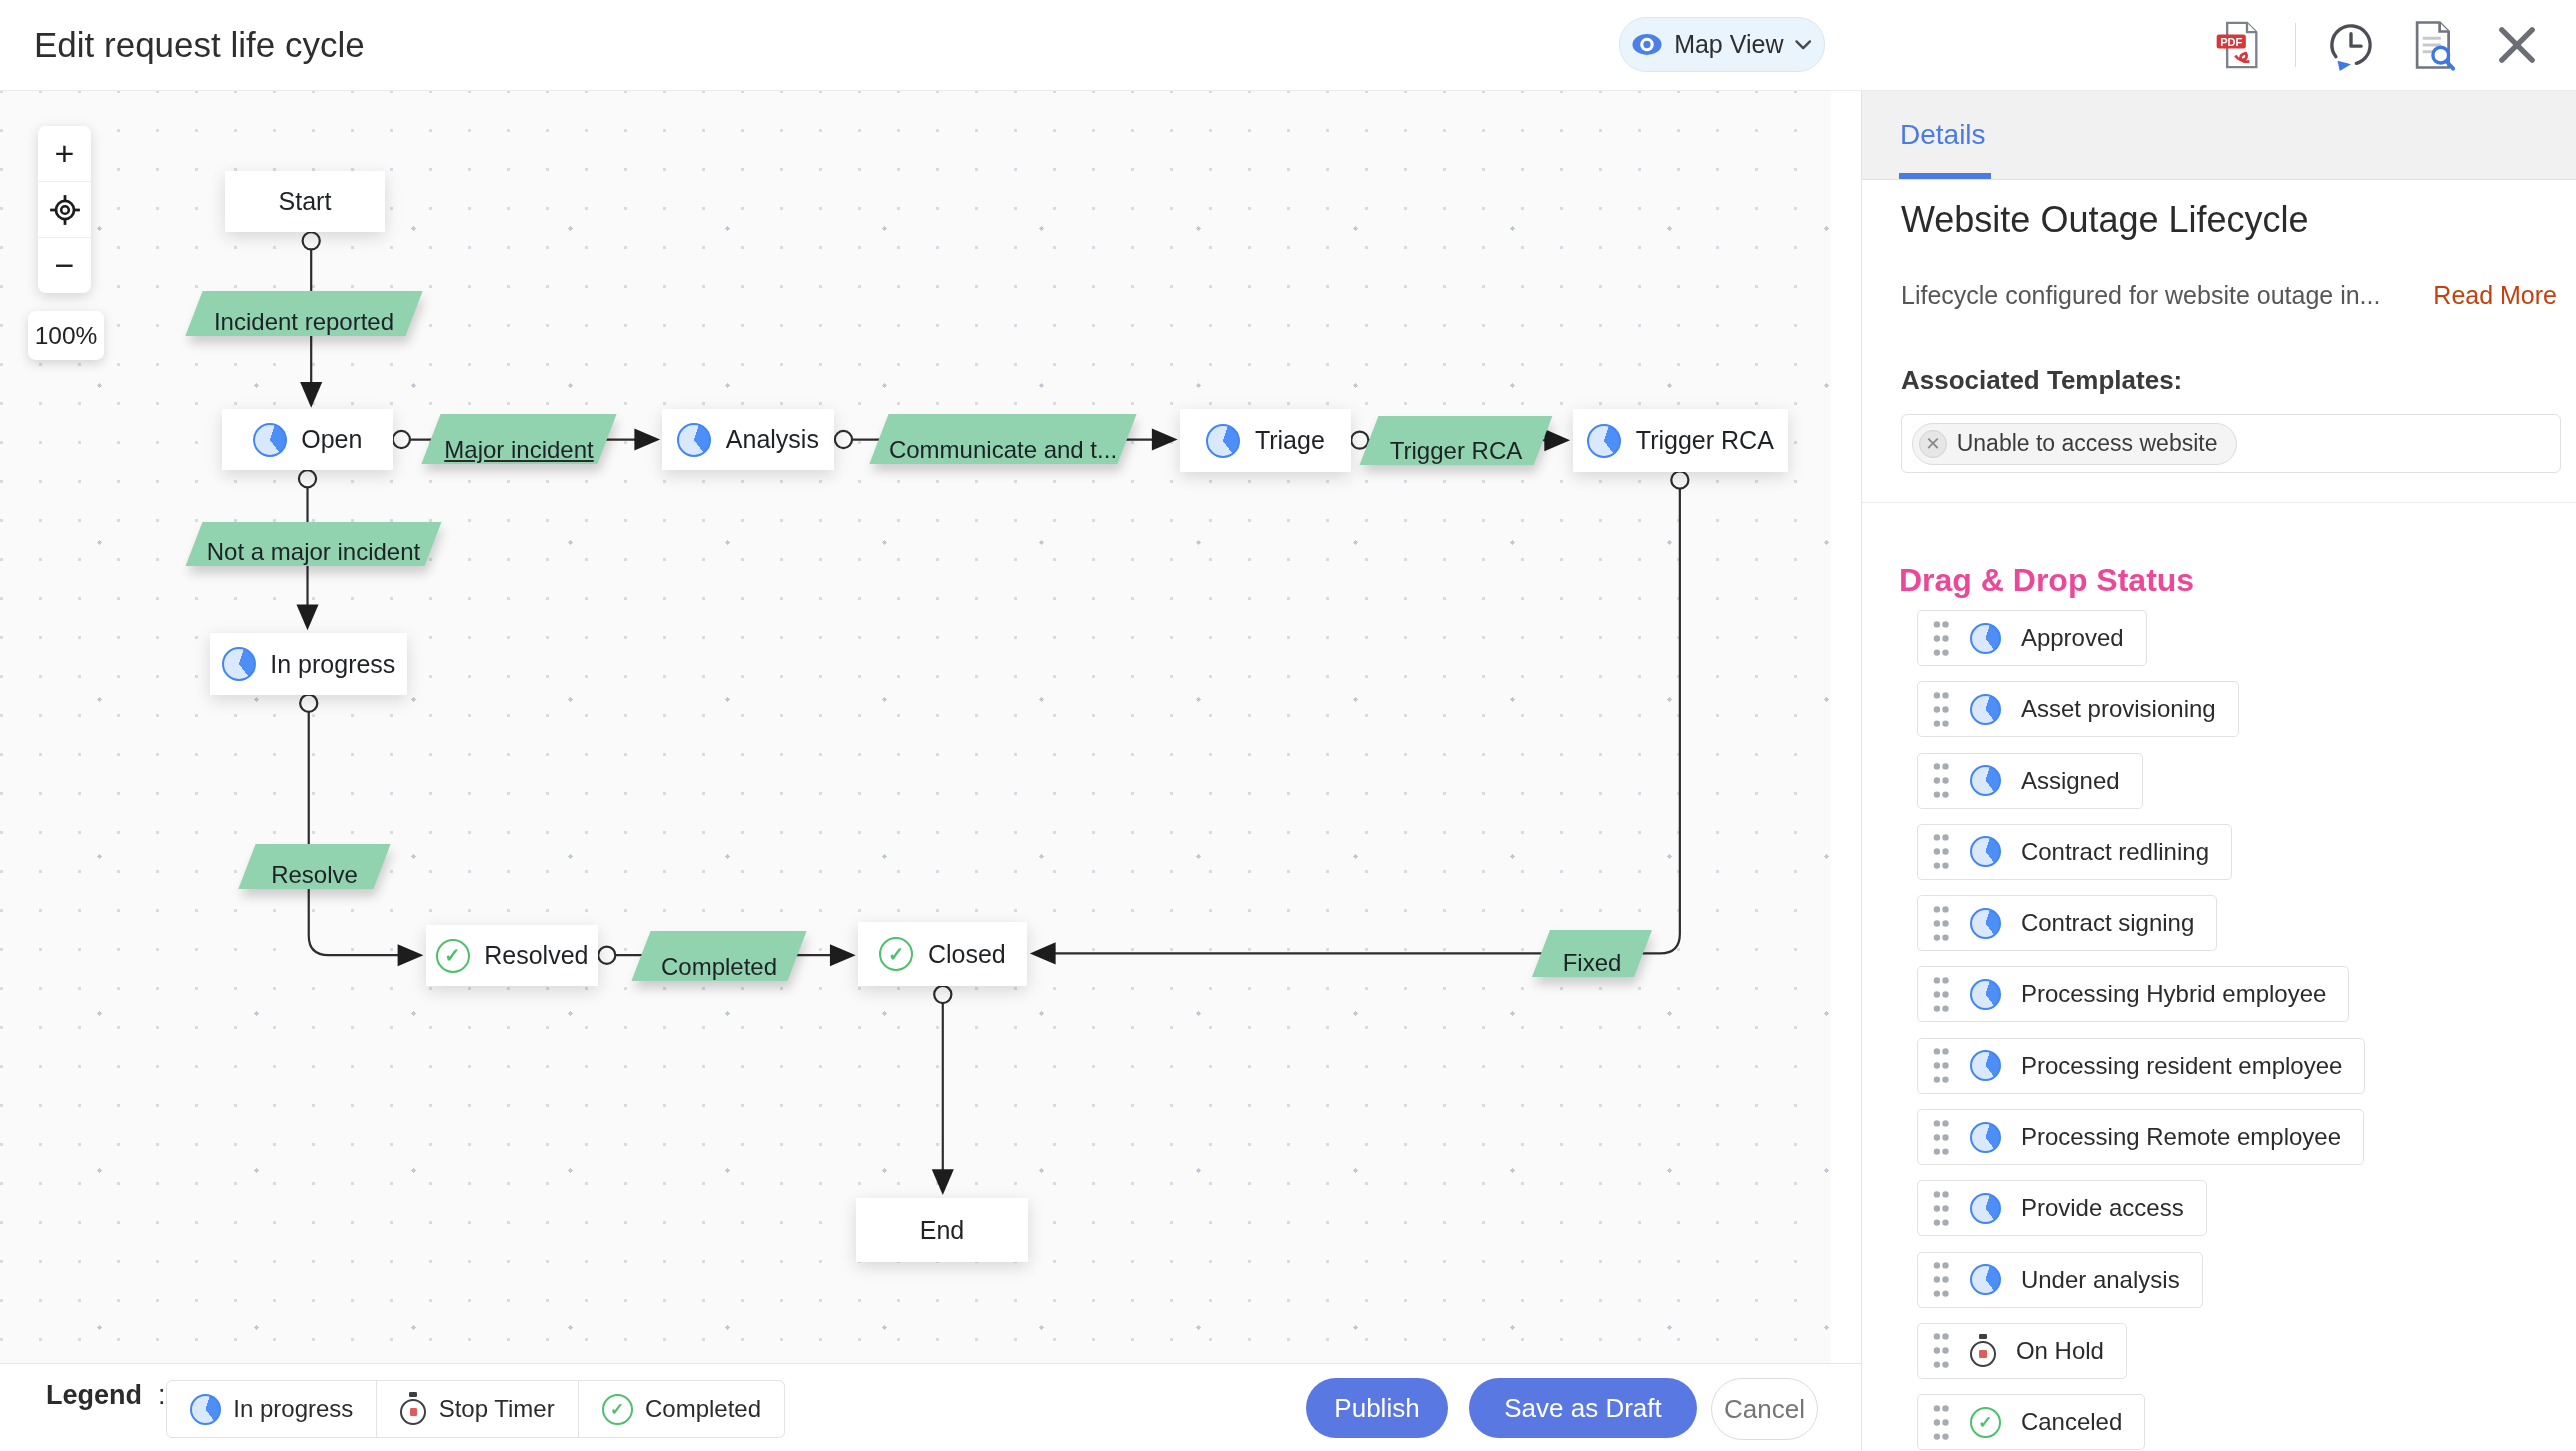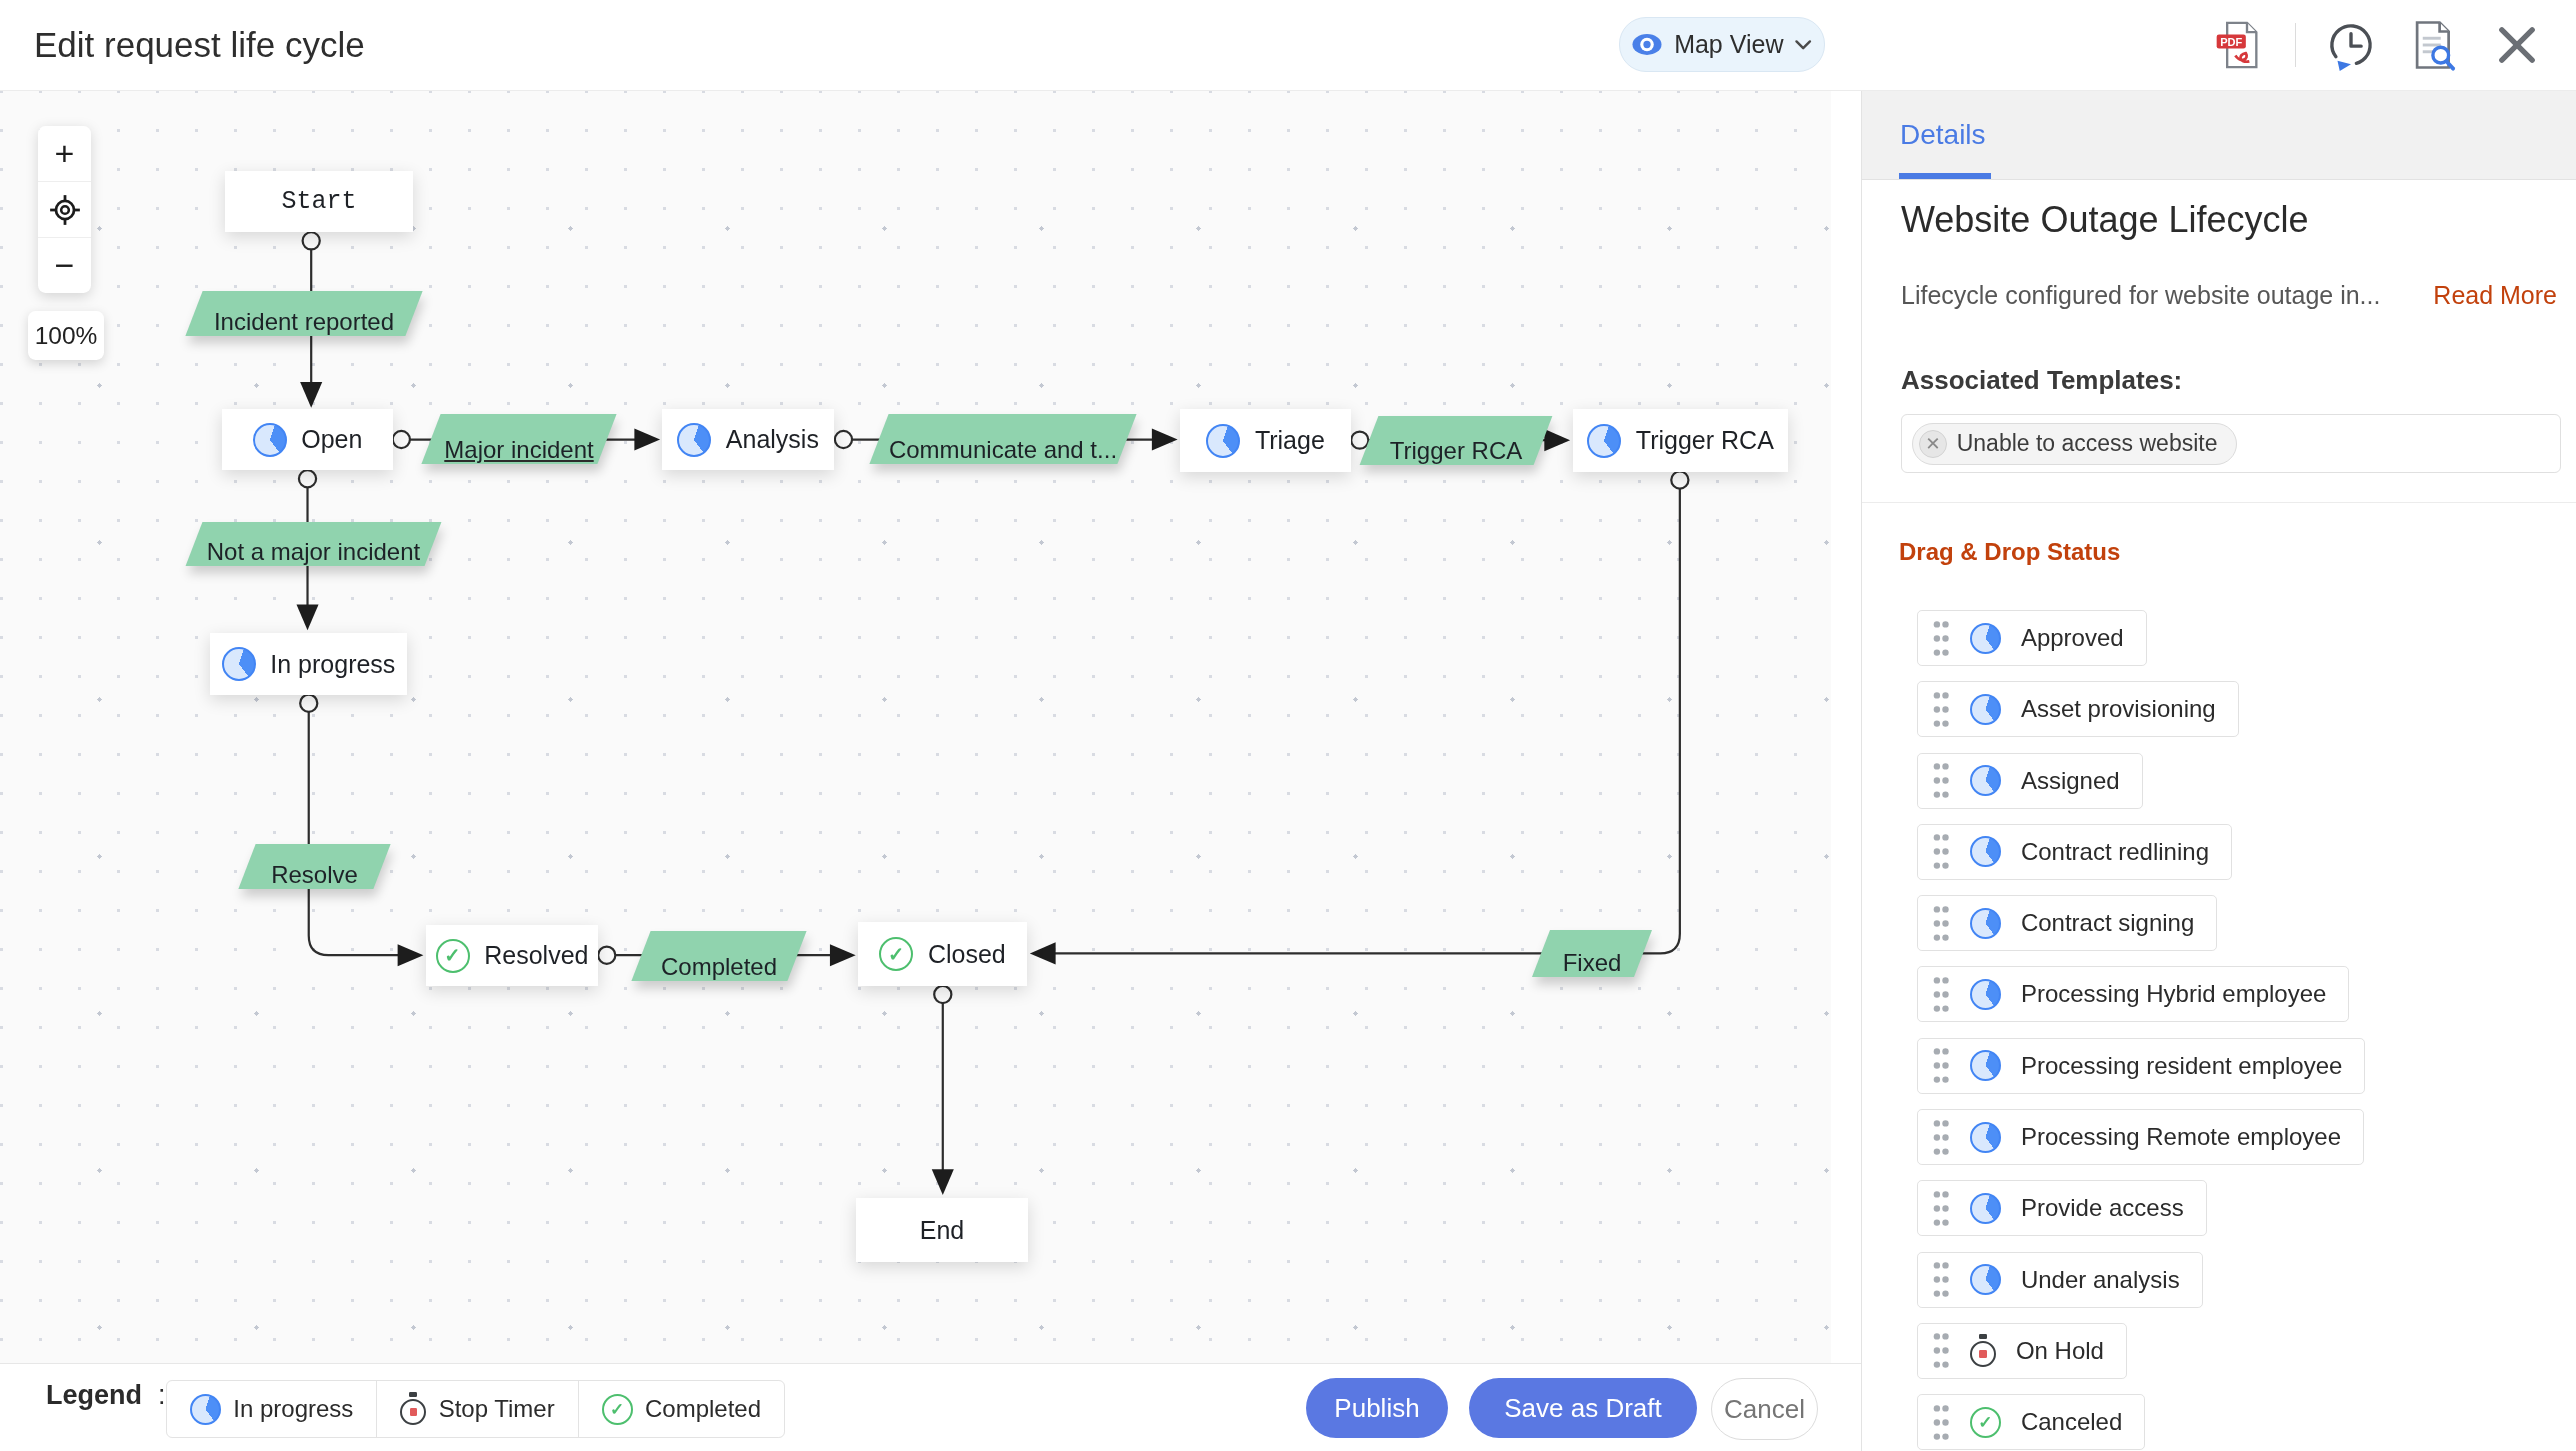--- a/index.html
+++ b/index.html
@@ -77,21 +77,21 @@
   .tmpl-box{position:absolute;left:39px;top:324px;width:660px;height:59px;border:0.6px solid #e0e0e0;
             border-radius:6.1px;background:#fff;display:flex;align-items:center;padding-left:9.8px;
             box-sizing:border-box;}
   .chip{display:flex;align-items:center;gap:9.8px;height:40px;padding:0 18.4px 0 6.1px;
         background:#f4f4f4;border:0.6px solid #dcdcdc;border-radius:21px;cursor:pointer;}
   .chip .x{width:28px;height:28px;border-radius:50%;background:#e6e6e6;border:0.6px solid #d2d2d2;
            display:flex;align-items:center;justify-content:center;font-size:18.4px;color:#8a8a8a;
            box-sizing:border-box;cursor:pointer;}
   .chip .clabel{font-size:23px;color:#3c3c3c;}
   .p-divider{position:absolute;left:0;top:412px;width:715px;height:0.6px;background:#ececec;}
-  .p-dragdrop{position:absolute;left:37px;top:448px;font-size:24px;font-weight:700;color:#c2410c;}
+  .p-dragdrop{position:absolute;left:37px;top:472px;font-size:32px;font-weight:700;color:#ec4899;}
   .status-list{position:absolute;left:55px;top:520px;display:flex;flex-direction:column;
                gap:15.3px;align-items:flex-start;}
   .status-card{height:56px;box-sizing:border-box;border:0.6px solid #e1e1e1;border-radius:4.9px;
                background:#fff;display:flex;align-items:center;gap:20px;padding:0 22px 0 13.5px;
                font-size:24px;color:#2b2b2b;cursor:grab;}
   .handle{display:flex;cursor:grab;}
 
   
   .icon-progress{border-radius:50%;border:2.5px solid #4285f4;box-sizing:border-box;
                  background:conic-gradient(from 18deg,#4d8ff7 0 125deg,#d9e8fd 125deg 360deg);
@@ -211,21 +211,21 @@
         <polygon points="1920,570 1878,552 1878,588"></polygon>
         <polygon points="2560,571 2518,553 2518,589"></polygon>
         <polygon points="1679,1408 1721,1390 1721,1426"></polygon>
         <polygon points="501,881 483,839 519,839"></polygon>
         <polygon points="690,1411 648,1393 648,1429"></polygon>
         <polygon points="1395,1411 1353,1393 1353,1429"></polygon>
         <polygon points="1537,1802 1519,1760 1555,1760"></polygon>
       </g>
     </svg>
 
-    <div class="node" style="left:225px;top:81px;width:188px;height:61px;font-family:Liberation Mono, monospace;">
+    <div class="node" style="left:225px;top:81px;width:160px;height:61px;">
       <span>Start</span>
     </div>
 
     <div class="node" style="left:222px;top:319px;width:171px;height:61px;">
       <span class="icon-progress ip-lg"></span>
       <span>Open</span>
     </div>
 
     <div class="node" style="left:662px;top:319px;width:172px;height:61px;">
       <span class="icon-progress ip-lg"></span>

